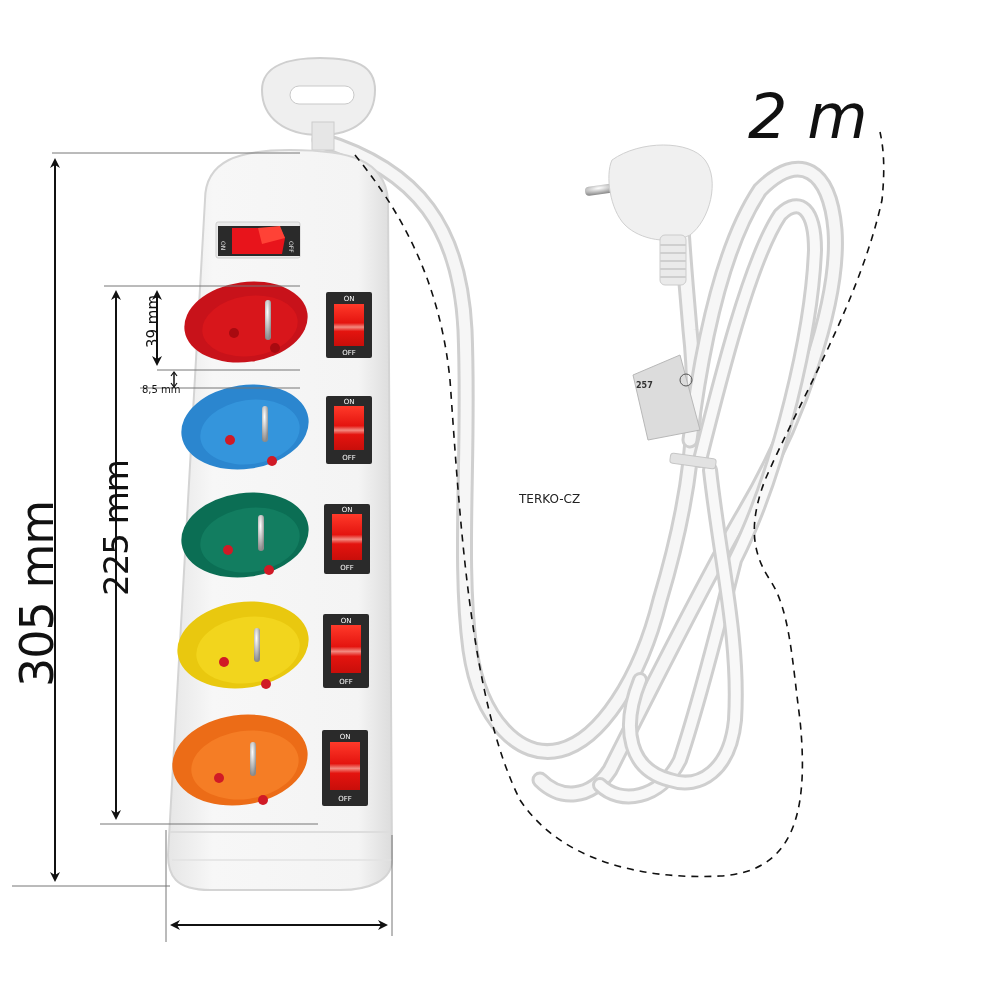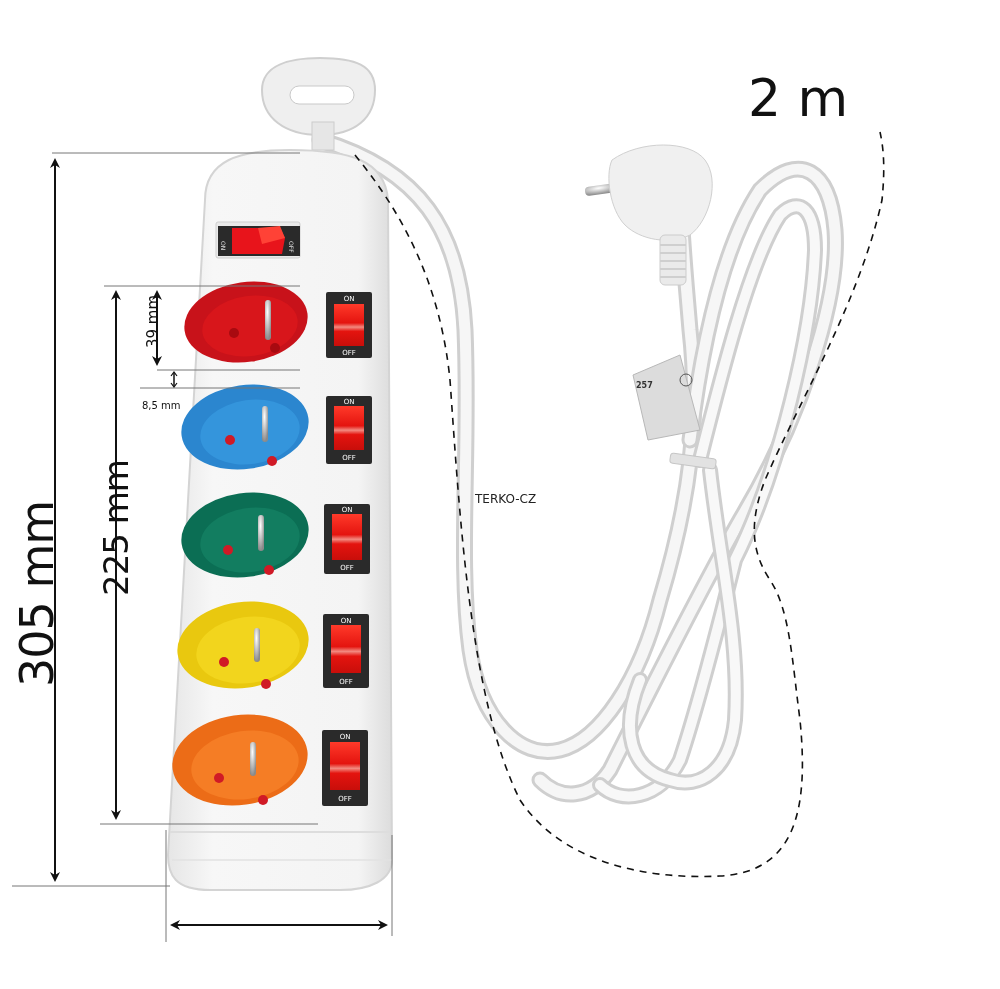--- a/index.html
+++ b/index.html
@@ -2,24 +2,24 @@
 <html><head>
 <meta charset="utf-8">
 <style>
   html, body { margin:0; padding:0; background:#ffffff; }
   body { width:1000px; height:989px; position:relative; overflow:hidden; font-family:"DejaVu Sans", sans-serif; }
   #stage { position:absolute; left:0; top:0; width:1000px; height:989px; }
   .label { position:absolute; color:#111; white-space:nowrap; }
   .dim-305 { left:-48px; top:575px; font-size:46px; transform:rotate(-90deg); transform-origin:center; width:170px; text-align:center; letter-spacing:-1px; }
   .dim-225 { left:46px; top:508px; font-size:34px; transform:rotate(-90deg); width:140px; text-align:center; letter-spacing:-1px; }
   .dim-39 { left:128px; top:314px; font-size:15px; transform:rotate(-90deg); width:50px; text-align:center; }
-  .dim-85 { left:142px; top:400px; font-size:10px; }
+  .dim-85 { left:142px; top:384px; font-size:10px; }
   .dim-80 { left:192px; top:942px; font-size:37px; }
-  .dim-2m { left:748px; top:68px; font-size:52px; }
-  .brand { left:475px; top:492px; font-size:12px; color:#222; }
+  .dim-2m { left:748px; top:80px; font-size:62px;font-style:italic; }
+  .brand { left:475px; top:492px; font-size:12px; color:#222;padding-left:44px; }
 </style>
 </head>
 <body>
 
 <div id="stage">
 <svg width="1000" height="989" viewBox="0 0 1000 989" xmlns="http://www.w3.org/2000/svg">
   <defs>
     <linearGradient id="bodyGrad" x1="0" x2="1" y1="0" y2="0">
       <stop offset="0" stop-color="#e6e6e6"></stop>
       <stop offset="0.2" stop-color="#f7f7f7"></stop>

